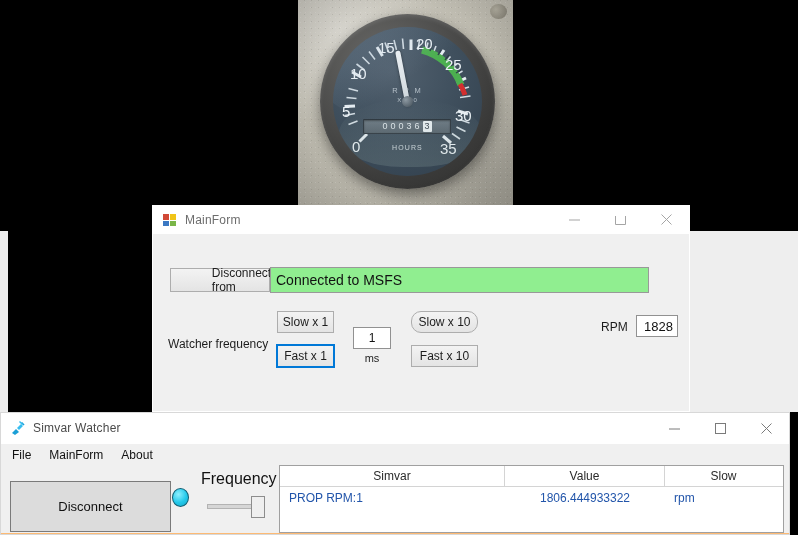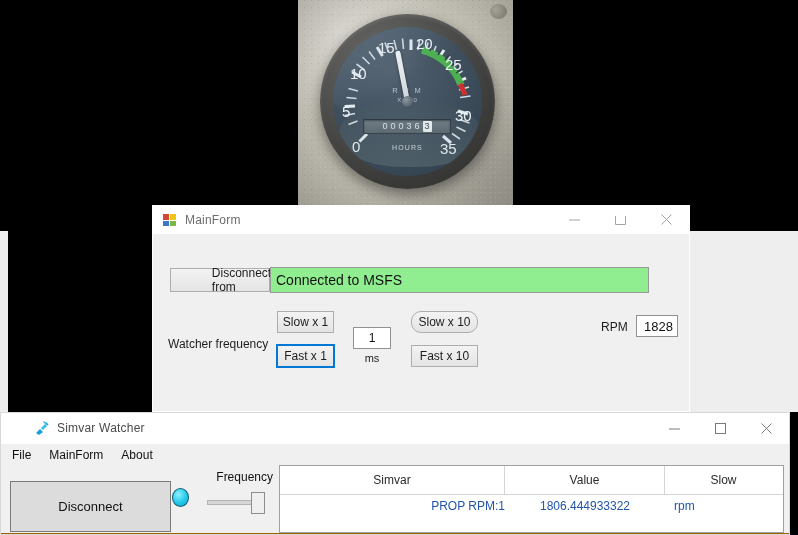--- a/index.html
+++ b/index.html
@@ -105,21 +105,21 @@
     margin:-5.5px 0 0 -5.5px; border-radius:50%;
     background: radial-gradient(circle at 35% 35%, #8e9aa3, #3e4a54);
   }
   #gauge-photo .vignette {
     position:absolute; inset:0;
     background: radial-gradient(circle at 50% 48%, rgba(0,0,0,0) 55%, rgba(0,0,0,.18) 100%);
     pointer-events:none;
   }
 
   
-  .win { position:absolute; background:#a16207; }
+  .win { position:absolute; background:#fdba74; }
   .titlebar {
     height: 29px; background:#ffffff;
     display:flex; align-items:center;
     border-bottom: 1px solid #ffffff;
   }
   .title-icon { width:16px; height:16px; margin-left:9px; margin-right:7px; flex:none; position:relative; }
   .title-text { font-size:12px; color:#6d6d6d; letter-spacing:.2px; }
   .title-text.active { color:#4a4a4a; }
   .win-controls { margin-left:auto; display:flex; height:29px; }
   .wc { width:46px; height:29px; display:flex; align-items:center; justify-content:center; }
@@ -164,64 +164,64 @@
   #rpm-value-box {
     position:absolute; left:483px; top:81px; width:42px; height:22px;
     background:#fff; border:1px solid #919191;
     display:flex; align-items:center; justify-content:flex-end;
     padding-right:4px; font-size:13px; color:#111;
   }
 
   
   #simvar { left:0; top:412px; width:790px; height:123px;
             border:1px solid #d8d8d8; }
-  #simvar .titlebar { height:31px;padding-left:24px; }
+  #simvar .titlebar { height:31px; }
   #menubar { height:21px; background:#f0f0f0; display:flex; align-items:center; padding-left:11px; gap:18px; }
   .menu-item { font-size:12px; color:#111; cursor:default; }
   #simvar-body { position:relative; height:68px; background:#f0f0f0; }
 
   #btn-disconnect {
     position:absolute; left:9px; top:16px; width:161px; height:51px;
     background:#dcdcdc; border:1px solid #7a7a7a;
     display:flex; align-items:center; justify-content:center;
     font-size:13px; color:#111; cursor:default;
   }
   #led {
     position:absolute; left:172px; top:488px; width:17px; height:19px;
     border-radius:50%;
     background: radial-gradient(circle at 36% 32%, #8ef0ff, #22c8ea 55%, #19a8c7 100%);
     border:1px solid #0d5d72;
   }
   #freq-group { position:absolute; left:200px; top:5px; width:72px; }
-  #lbl-frequency { font-size:12px; color:#111; text-align:right; }
+  #lbl-frequency { font-size:16px; color:#111; text-align:center; }
   #freq-slider { position:relative; margin-top:7px; height:22px; }
   #freq-track {
     position:absolute; left:6px; top:9px; width:58px; height:5px;
     background:#d6d6d6; border:1px solid #b3b3b3;
   }
   #freq-thumb {
     position:absolute; left:50px; top:1px; width:14px; height:22px;
     background:#efefef; border:1px solid #8d8d8d;
   }
   #grid-sep { position:absolute; left:278px; top:0; width:1px; height:68px; background:#a0a0a0; }
 
   #grid { position:absolute; left:279px; top:0; width:504px; height:68px;
           background:#ffffff; border:1px solid #a0a0a0; border-left:none; }
-  #grid-head { display:flex; height:29px; background:#fff; border-bottom:1px solid #d4d4d4; }
+  #grid-head { display:flex; height:21px; background:#fff; border-bottom:1px solid #d4d4d4; }
   .gh {
     display:flex; align-items:center; justify-content:center;
     font-size:12px; color:#2b2b2b; border-right:1px solid #d4d4d4;
   }
   .gh:last-child { border-right:none; }
   .gh.c0 { width:225px; }
   .gh.c1 { width:160px; }
   .gh.c2 { width:117px; }
   .grow { display:flex; height:21px; align-items:center; }
   .gc { font-size:12px; color:#2255aa; }
-  .gc.c0 { width:225px; padding-left:27px;text-align:right; }
+  .gc.c0 { width:225px; padding-left:9px; }
   .gc.c1 { width:160px; text-align:center; }
   .gc.c2 { width:117px; padding-left:9px; }
 </style>
 </head>
 <body>
 
 <div id="root">
 
   <div class="desk-sliver" id="sliver-left"></div>
   <div class="desk-sliver" id="sliver-right"></div>

